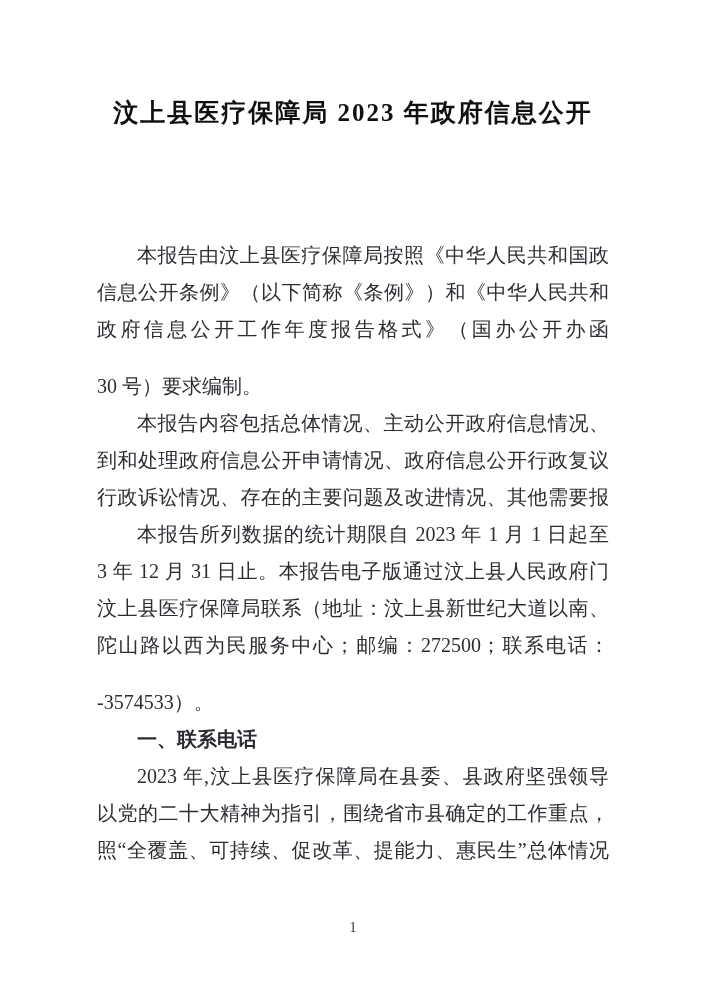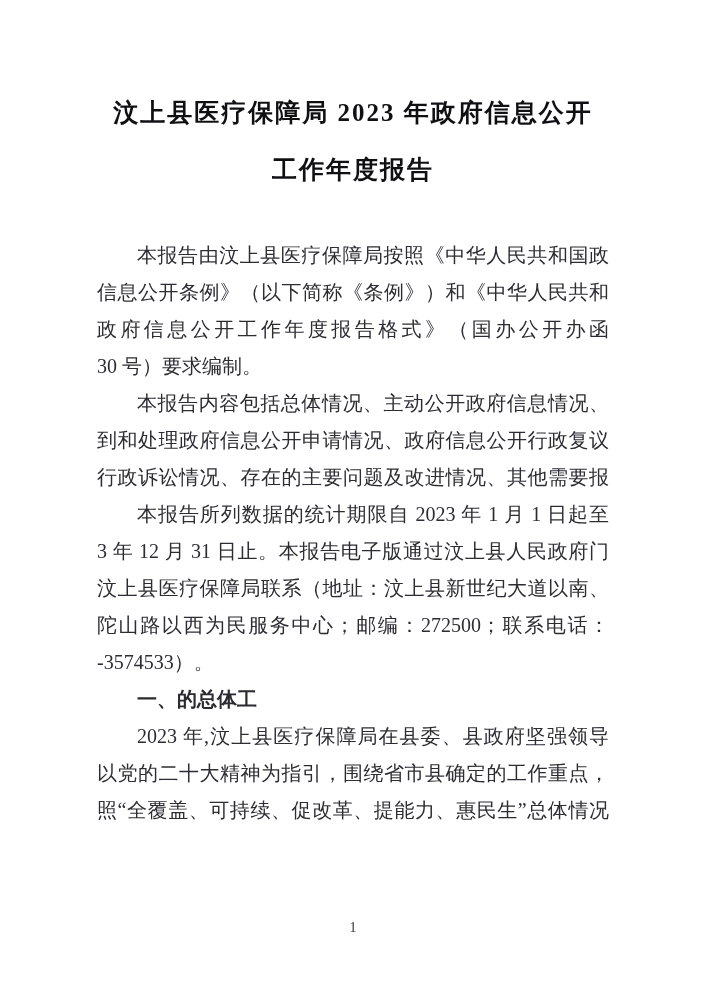--- a/index.html
+++ b/index.html
@@ -39,21 +39,21 @@
   .para { margin: 0; }
   .line {
     line-height: 37px;
     height: 37px;
     overflow: hidden;
     text-align: justify;
     text-align-last: justify;
     text-justify: inter-character;
   }
   .line.indent { text-indent: 2em; }
-  .line.last { text-align-last: left; }
+  .line.last { text-align-last: left; margin-top: 20px; }
   .heading {
     line-height: 37px;
     height: 37px;
     text-indent: 2em;
     font-family: "Liberation Sans", "DejaVu Sans", sans-serif;
     font-weight: 700;
     font-size: 20px;
     color: #2a2a30;
   }
   .page-footer {
@@ -68,21 +68,20 @@
     color: #33333b;
     font-family: "Liberation Serif", "DejaVu Serif", serif;
   }
 </style>
 </head>
 <body>
 
 <div class="page">
   <div class="doc-title">
     <div>汶上县医疗保障局 2023 年政府信息公开</div>
-    <div>工作年度报告</div>
   </div>
 
   <div class="doc-body">
       <div class="para">
         <div class="line indent">本报告由汶上县医疗保障局按照《中华人民共和国政府</div>
         <div class="line">信息公开条例》（以下简称《条例》）和《中华人民共和国</div>
         <div class="line">政府信息公开工作年度报告格式》（国办公开办函〔2021〕</div>
         <div class="line last">30 号）要求编制。</div>
       </div>
       <div class="para">
@@ -90,21 +89,21 @@
         <div class="line">到和处理政府信息公开申请情况、政府信息公开行政复议和</div>
         <div class="line">行政诉讼情况、存在的主要问题及改进情况、其他需要报告</div>
       </div>
       <div class="para">
         <div class="line indent">本报告所列数据的统计期限自 2023 年 1 月 1 日起至 202</div>
         <div class="line">3 年 12 月 31 日止。本报告电子版通过汶上县人民政府门户</div>
         <div class="line">汶上县医疗保障局联系（地址：汶上县新世纪大道以南、普</div>
         <div class="line">陀山路以西为民服务中心；邮编：272500；联系电话：0537</div>
         <div class="line last">-3574533）。</div>
       </div>
-      <div class="heading">一、的总体工</div>
+      <div class="heading">一、联系电话</div>
       <div class="para">
         <div class="line indent">2023 年,汶上县医疗保障局在县委、县政府坚强领导下，</div>
         <div class="line">以党的二十大精神为指引，围绕省市县确定的工作重点，按</div>
         <div class="line">照“全覆盖、可持续、促改革、提能力、惠民生”总体情况</div>
       </div>
     </div>
 
   <div class="page-footer">
     <span class="page-number">1</span>
   </div>

